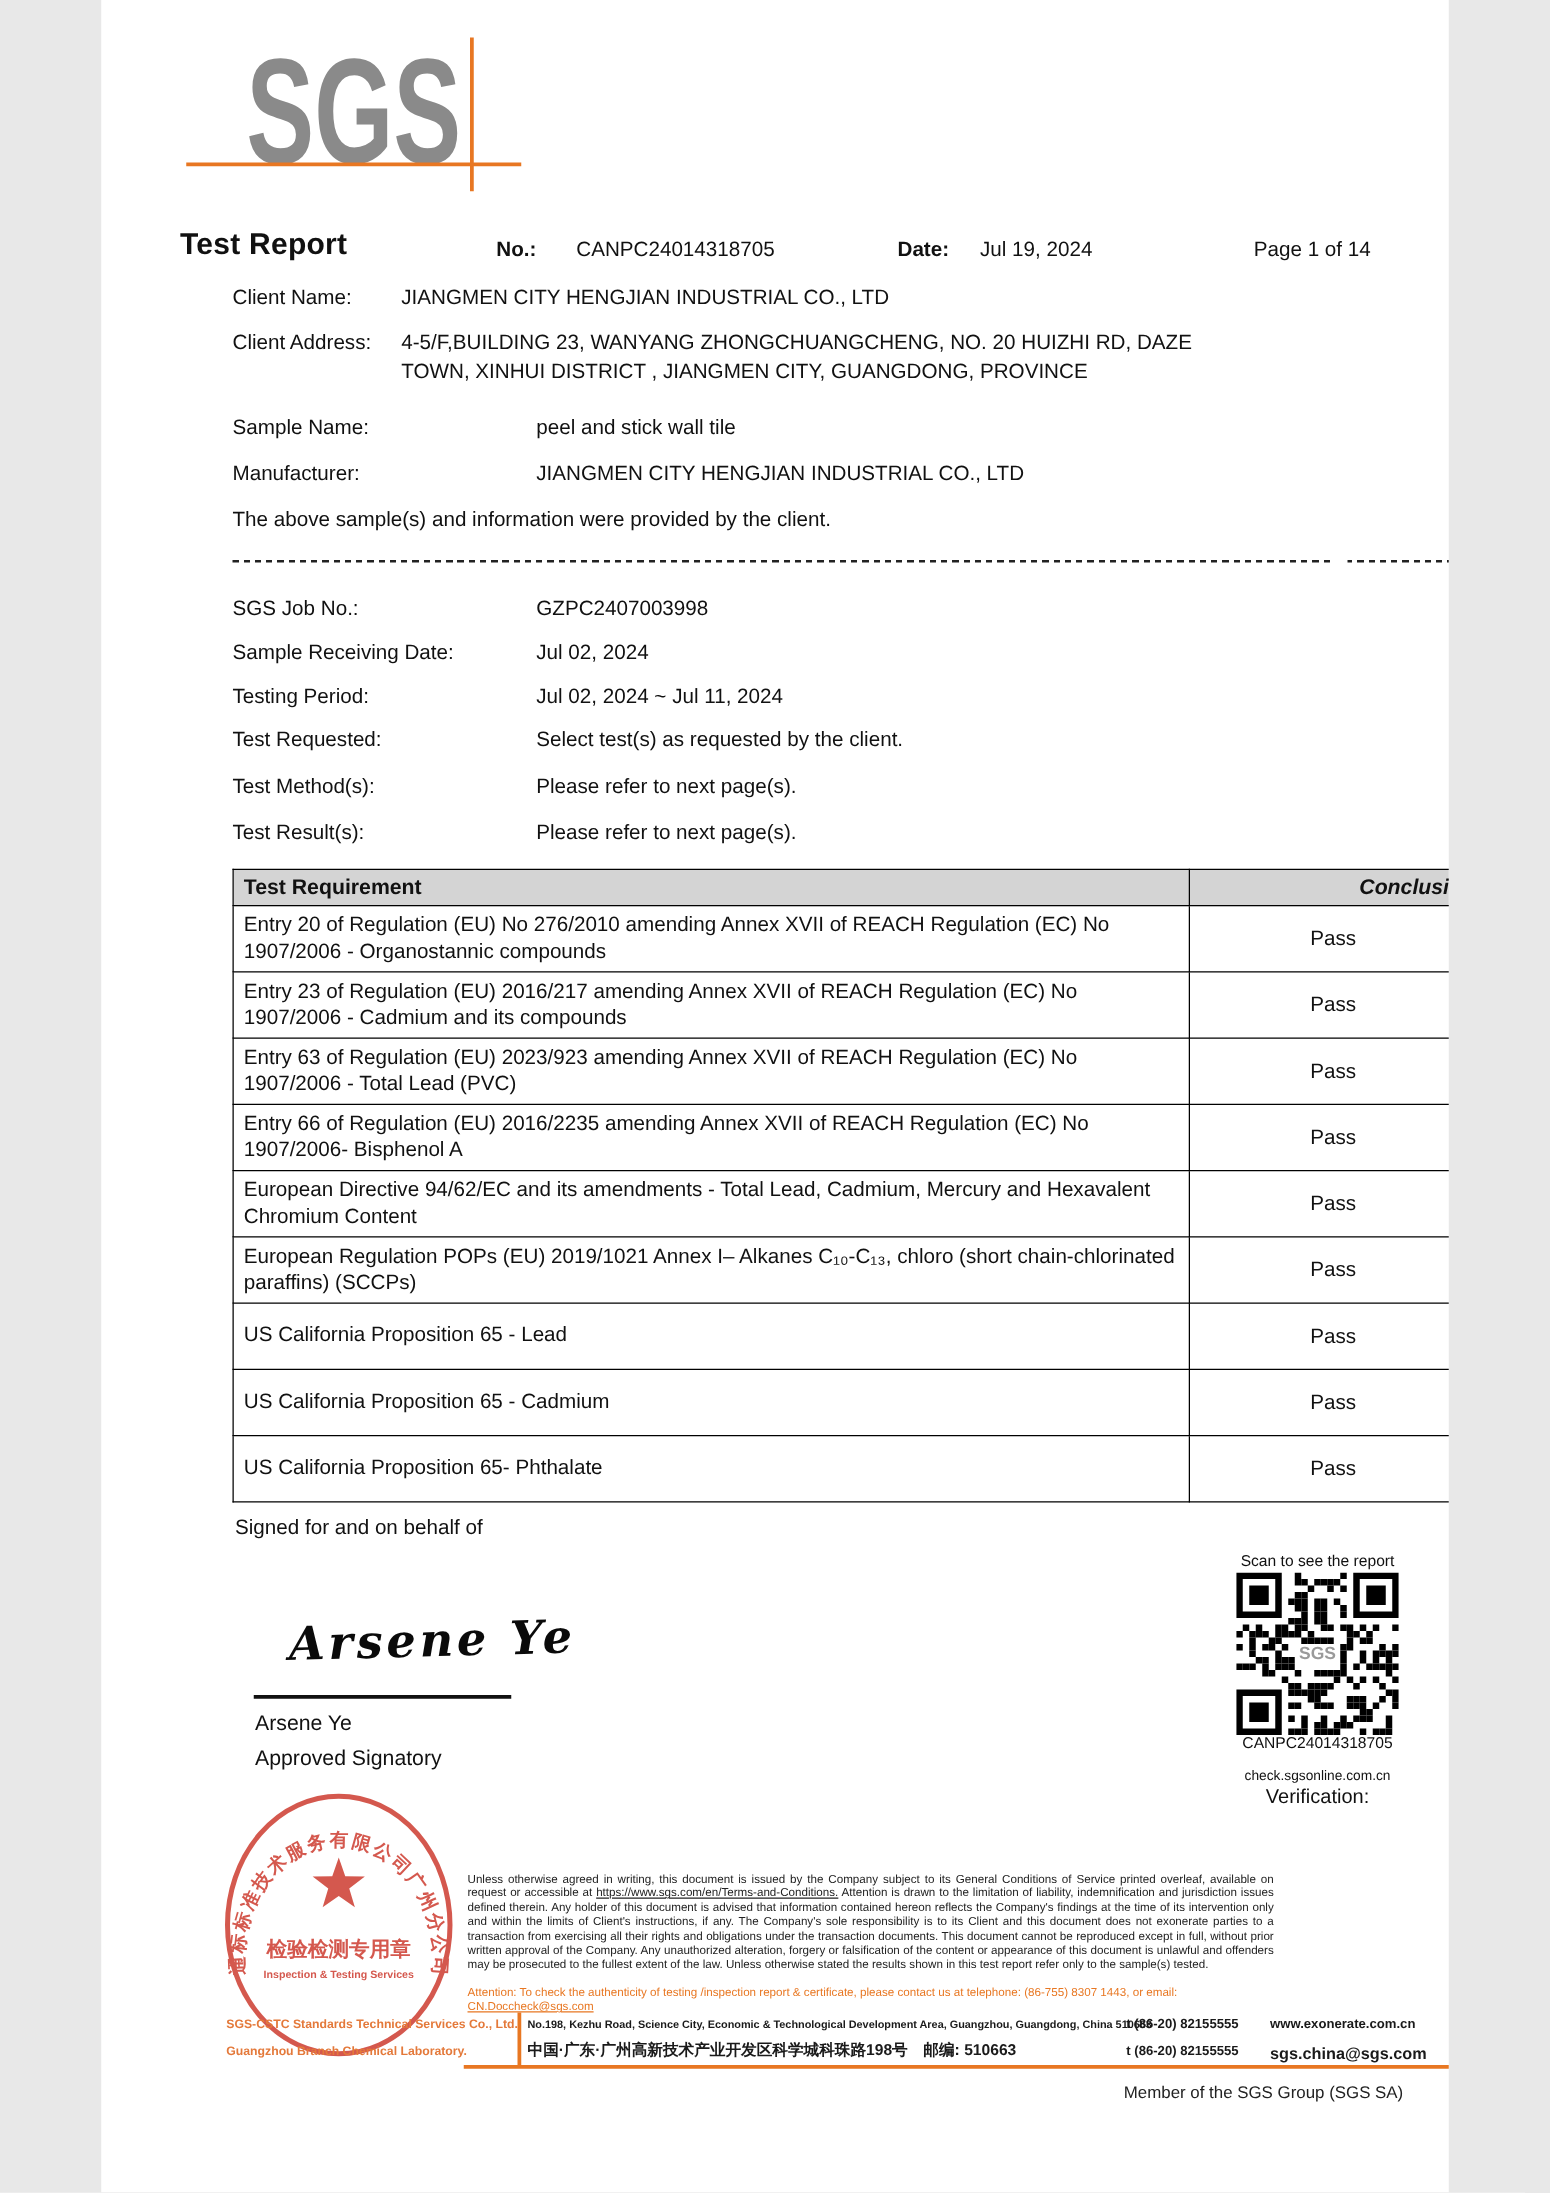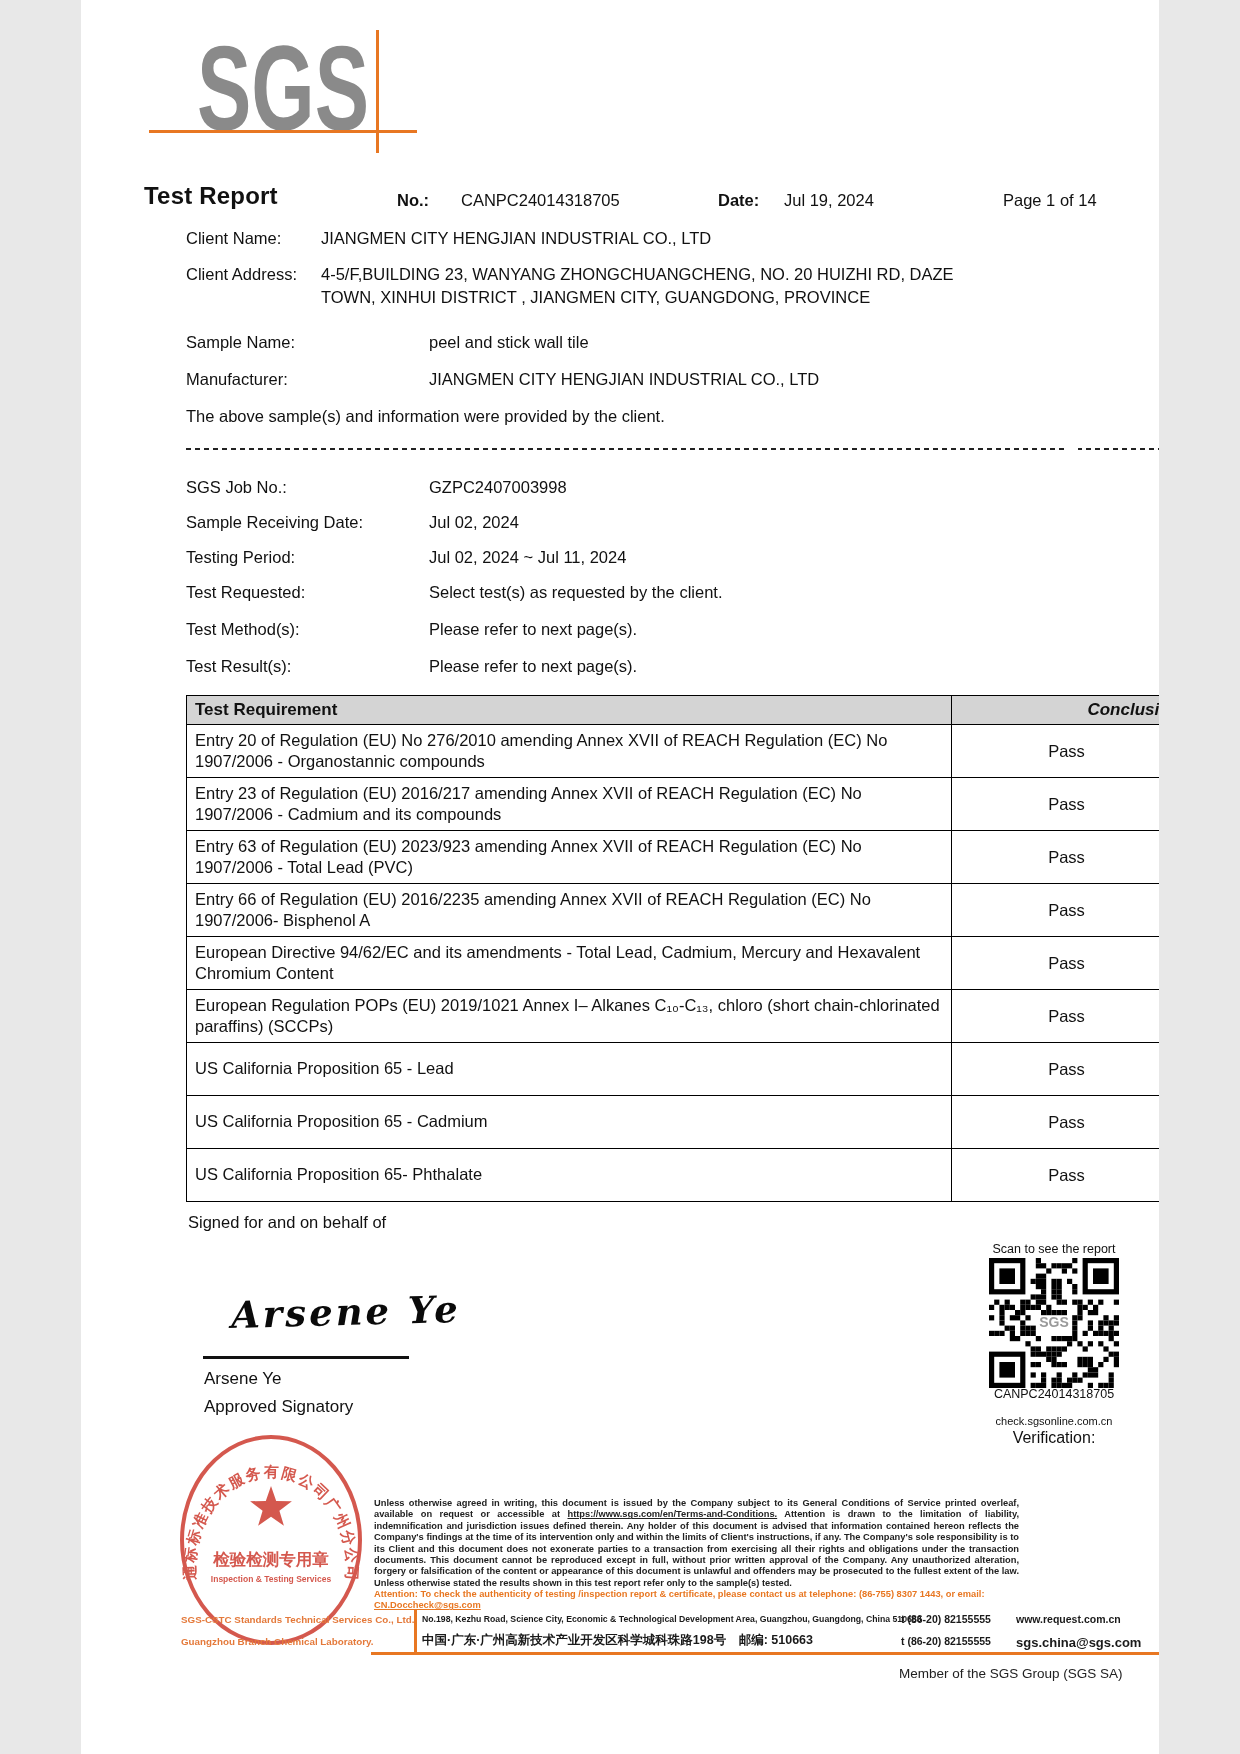--- a/index.html
+++ b/index.html
@@ -13,21 +13,21 @@
   .dashes{height:2px;background:repeating-linear-gradient(90deg,#222 0 5px,transparent 5px 9px);}
   table.results{border-collapse:collapse;table-layout:fixed;width:995px;font-size:16.5px;}
   table.results,table.results th,table.results td{border:1.6px solid #000;}
   table.results th{background:#d4d4d4;height:26px;font-size:17px;}
   th.req{ text-align:left;padding:1px 8px;}
   th.conc{text-align:right;font-style:italic;}
   td.req{ text-align:left;padding:2px 8px;line-height:21.5px;height:48px;margin-top:16px;}
   td.conc{text-align:center;}
   .handwriting{font-family:"DejaVu Serif",serif;font-style:italic;font-weight:bold;font-size:37px;
                letter-spacing:3px;transform:rotate(-1.5deg);white-space:nowrap;}
-  .small-ftr{font-size:9.3px;line-height:11.4px;font-weight:bold;color:#222;text-align:justify;}
+  .small-ftr{font-size:9.3px;line-height:11.4px;font-weight:normal;color:#222;text-align:justify;}
   .attn{color:#e87722;}
   .u{text-decoration:underline;}
   .qrtxt{width:146px;text-align:center;}
 </style>
 </head>
 <body>
 
 <div class="page">
 
   <svg class="abs" style="left:116px;top:38px" width="185" height="100" viewBox="0 0 185 100">
@@ -341,20 +341,20 @@
 
   <div class="abs" style="left:100px;top:1614px;font-size:9.8px;color:#e4793a;font-weight:bold">SGS-CSTC Standards Technical Services Co., Ltd.</div>
   <div class="abs" style="left:100px;top:1636px;font-size:9.8px;color:#e4793a;font-weight:bold">Guangzhou Branch Chemical Laboratory.</div>
 
   <div class="abs small-ftr" style="left:293px;top:1498px;width:645px"><span>Unless otherwise agreed in writing, this document is issued by the Company subject to its General Conditions of Service printed overleaf, available on request or accessible at </span><span class="u">https://www.sgs.com/en/Terms-and-Conditions.</span><span> Attention is drawn to the limitation of liability, indemnification and jurisdiction issues defined therein. Any holder of this document is advised that information contained hereon reflects the Company's findings at the time of its intervention only and within the limits of Client's instructions, if any. The Company's sole responsibility is to its Client and this document does not exonerate parties to a transaction from exercising all their rights and obligations under the transaction documents. This document cannot be reproduced except in full, without prior written approval of the Company. Any unauthorized alteration, forgery or falsification of the content or appearance of this document is unlawful and offenders may be prosecuted to the fullest extent of the law. Unless otherwise stated the results shown in this test report refer only to the sample(s) tested.</span></div>
   <div class="abs small-ftr attn" style="left:293px;top:1589px;width:645px;text-align:left"><span>Attention: To check the authenticity of testing /inspection report &amp; certificate, please contact us at telephone: (86-755) 8307 1443, or email: </span><span class="u">CN.Doccheck@sgs.com</span></div>
 
   <div class="abs orange" style="left:333px;top:1610px;width:2.5px;height:44px"></div>
   <div class="abs b" style="left:341px;top:1614px;font-size:8.7px;color:#1a1a1a">No.198, Kezhu Road, Science City, Economic &amp; Technological Development Area, Guangzhou, Guangdong, China 510663</div>
   <div class="abs b" style="left:820px;top:1613px;font-size:10.5px;color:#1a1a1a">t (86-20) 82155555</div>
-  <div class="abs b" style="left:935px;top:1613px;font-size:10.5px;color:#1a1a1a">www.request.com.cn</div>
+  <div class="abs b" style="left:935px;top:1613px;font-size:10.5px;color:#1a1a1a">www.exonerate.com.cn</div>
   <div class="abs b" style="left:341px;top:1632px;font-size:12.5px;color:#1a1a1a">中国·广东·广州高新技术产业开发区科学城科珠路198号　邮编: 510663</div>
   <div class="abs b" style="left:820px;top:1635px;font-size:10.5px;color:#1a1a1a">t (86-20) 82155555</div>
   <div class="abs b" style="left:935px;top:1635px;font-size:13px;color:#1a1a1a">sgs.china@sgs.com</div>
   <div class="abs orange" style="left:290px;top:1652px;width:855px;height:3px"></div>
   <div class="abs" style="left:818px;top:1666px;font-size:13.5px;color:#222">Member of the SGS Group (SGS SA)</div>
 
 </div>
 
 </body></html>

